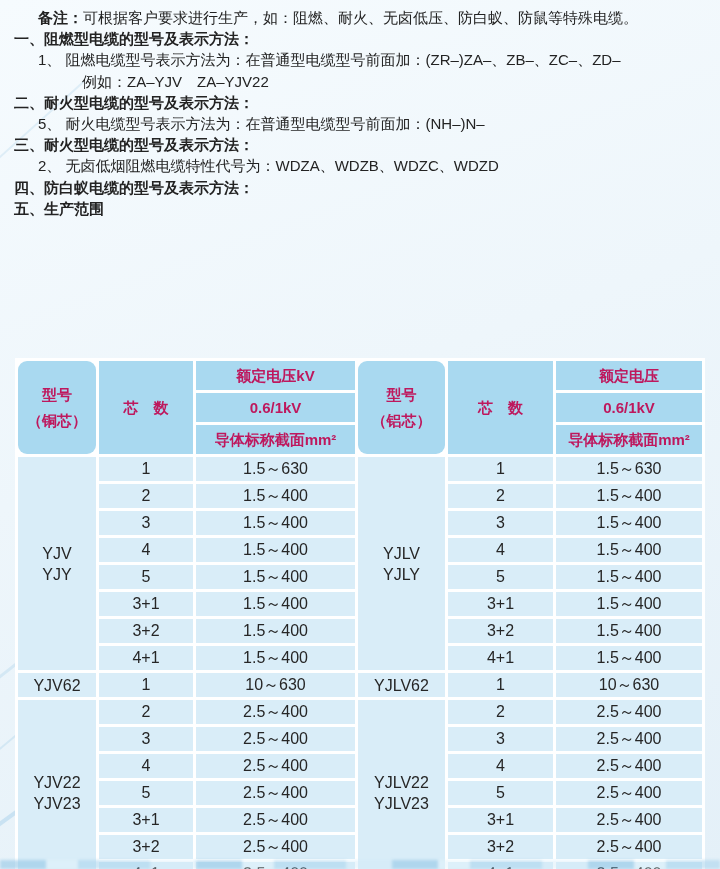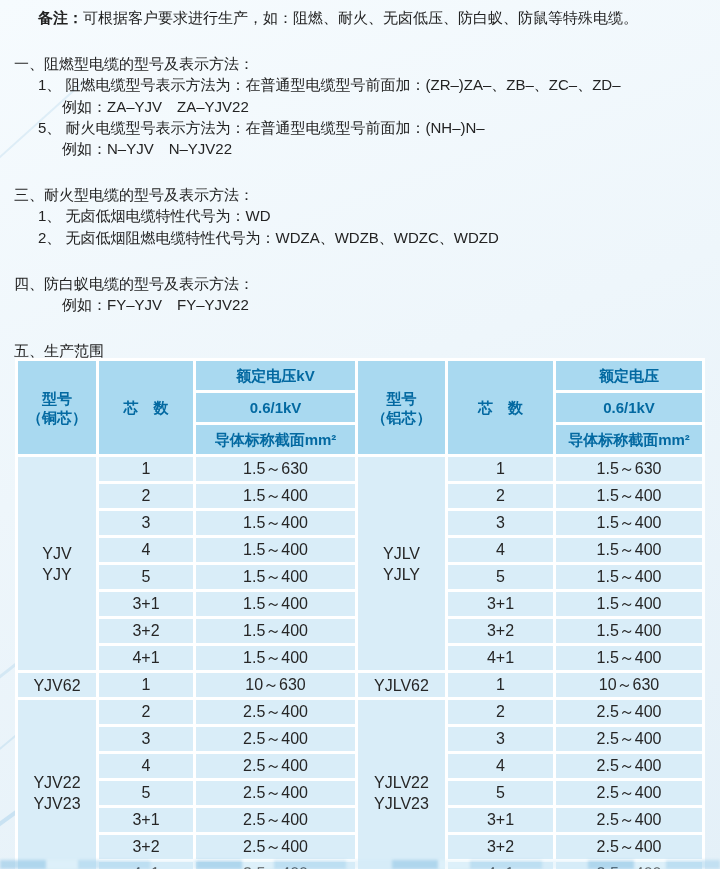--- a/index.html
+++ b/index.html
@@ -21,61 +21,59 @@
       rgba(140,195,228,0.55) 0 46px, rgba(225,242,250,0.5) 46px 78px,
       rgba(165,210,236,0.55) 78px 150px, rgba(210,235,248,0.45) 150px 196px);
     filter:blur(1.5px);pointer-events:none;
   }
 
   
   .notes{position:absolute;top:7px;left:0;width:620px;font-size:15px;line-height:21.2px;}
   .ln{white-space:nowrap;}
   .ln.remark{padding-left:38px;}
   .ln.remark .pfx{font-weight:bold;}
-  .ln.h{padding-left:14px;font-weight:normal;margin-top:25px;}
+  .ln.h{padding-left:14px;font-weight:bold;}
   .ln.n{padding-left:38px;}
-  .ln.ex{padding-left:62px;}
+  .ln.ex{padding-left:82px;}
 
   
   table.range{
     position:absolute;left:15px;top:358px;
     border-collapse:separate;border-spacing:3px;
     background:#ffffff;table-layout:fixed;
   }
   td{text-align:center;vertical-align:middle;overflow:hidden;}
   td.hd{
-    background:#a9d9f0;font-weight:bold;font-size:15px;color:#0369a1;
+    background:#a9d9f0;font-weight:bold;font-size:15px;color:#be185d;
     height:27px;line-height:18px;
   }
   td.bd{
     background:#d9edf8;font-size:16px;height:22px;line-height:22px;color:#262626;
   }
   td.model{white-space:pre-line;line-height:21px;}
-  td.hd.model{line-height:19px;}
+  td.hd.model{line-height:26px;border-radius:9px;}
 </style>
 </head>
 <body>
 
 <div class="streak s1"></div>
 <div class="streak s2"></div>
 <div class="streak s3"></div>
 <div class="streak s4"></div>
 
 <div class="notes">
   <div class="ln remark"><span class="pfx">备注：</span><span>可根据客户要求进行生产，如：阻燃、耐火、无卤低压、防白蚁、防鼠等特殊电缆。</span></div>
   <div class="ln h">一、阻燃型电缆的型号及表示方法：</div>
   <div class="ln n">1、 阻燃电缆型号表示方法为：在普通型电缆型号前面加：(ZR–)ZA–、ZB–、ZC–、ZD–</div>
   <div class="ln ex">例如：ZA–YJV　ZA–YJV22</div>
+  <div class="ln h">二、耐火型电缆的型号及表示方法：</div>
   <div class="ln n">5、 耐火电缆型号表示方法为：在普通型电缆型号前面加：(NH–)N–</div>
-  <div class="ln ex">例如：N–YJV　N–YJV22</div>
   <div class="ln h">三、耐火型电缆的型号及表示方法：</div>
-  <div class="ln n">1、 无卤低烟电缆特性代号为：WD</div>
   <div class="ln n">2、 无卤低烟阻燃电缆特性代号为：WDZA、WDZB、WDZC、WDZD</div>
   <div class="ln h">四、防白蚁电缆的型号及表示方法：</div>
-  <div class="ln ex">例如：FY–YJV　FY–YJV22</div>
   <div class="ln h">五、生产范围</div>
 </div>
 
 <table class="range">
   <colgroup>
     <col style="width:78px">
       <col style="width:94px">
       <col style="width:159px">
     <col style="width:87px">
       <col style="width:105px">

